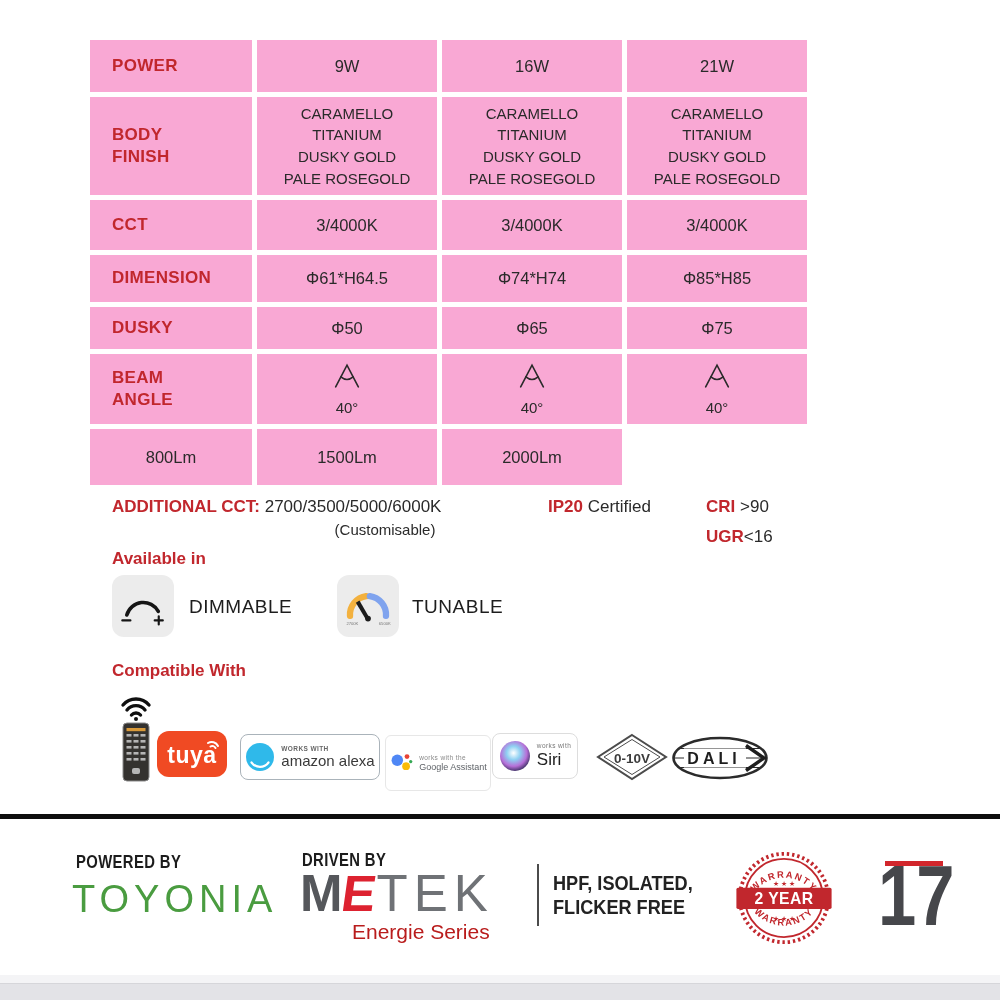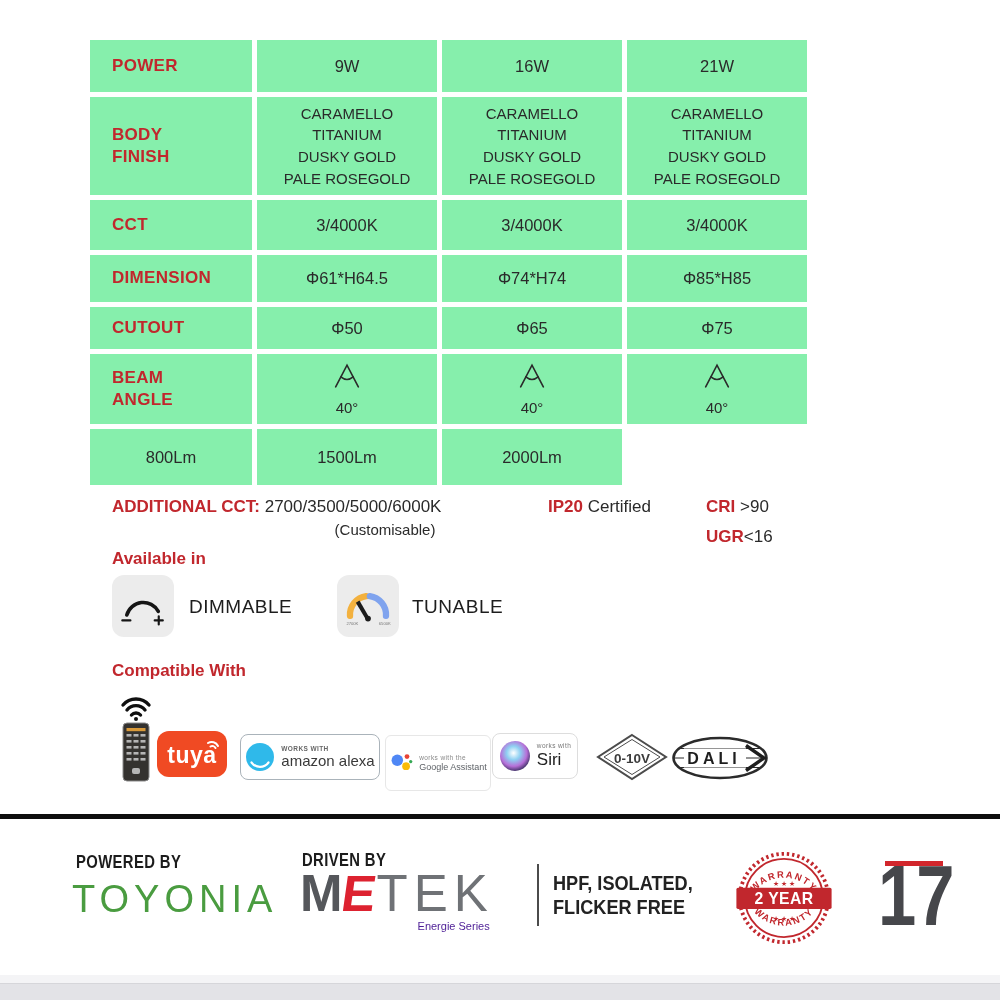--- a/index.html
+++ b/index.html
@@ -5,21 +5,21 @@
   html,body{margin:0;padding:0;background:#fff;}
   .page{position:relative;width:1000px;height:1000px;background:#ffffff;overflow:hidden;
         font-family:"Liberation Sans", sans-serif;color:#2a2a2a;}
   .pre{white-space:pre-line;}
 
   
   .spec-table{position:absolute;left:90px;top:40px;display:grid;
     grid-template-columns:162px 180px 180px 180px;
     grid-template-rows:52px 98px 50px 47px 42px 70px 56px;
     gap:5px;}
-  .cell{background:#86efac;display:flex;align-items:center;justify-content:center;
+  .cell{background:#f9a8d4;display:flex;align-items:center;justify-content:center;
         font-size:16.5px;color:#2a2a2a;text-align:center;}
   .cell.lbl{justify-content:flex-start;padding-left:22px;font-weight:bold;
         color:#c1272d;font-size:17px;letter-spacing:.3px;text-align:left;line-height:1.3;}
   .cell.finish{font-size:15px;line-height:1.45;}
   .cell.beam{flex-direction:column;gap:12px;}
   .beam-svg{width:34px;height:26px;}
   .beam-svg path{fill:none;stroke:#2a2a2a;stroke-width:1.7;stroke-linecap:round;}
   .beam-val{font-size:15px;margin-top:-2px;}
 
   
@@ -48,21 +48,21 @@
   
   .divider{position:absolute;left:0;top:814px;width:1000px;height:5px;background:#0e0e0e;}
   .cond{font-weight:bold;transform:scaleX(.78);transform-origin:left top;letter-spacing:.5px;
         color:#1c1c1c;font-size:19px;position:absolute;white-space:nowrap;}
   .toyonia{position:absolute;left:72px;top:878px;font-size:38px;letter-spacing:5px;
            color:#4a9c40;font-weight:400;white-space:nowrap;}
   .metek{position:absolute;left:300px;top:868px;line-height:1;white-space:nowrap;}
   .m-m{font-size:51px;font-weight:800;color:#55575b;}
   .m-e{font-size:51px;font-weight:800;color:#dd2230;display:inline-block;transform:skewX(-8deg);}
   .m-tek{font-size:51px;font-weight:300;color:#6f7276;letter-spacing:6px;}
-  .m-sub{text-align:right;color:#4c1d95;font-size:11px;margin-top:2px;padding-right:4px;}
+  .m-sub{text-align:right;color:#b91c1c;font-size:21px;margin-top:2px;padding-right:4px;}
   .vbar{position:absolute;left:537px;top:864px;width:2px;height:62px;background:#4b4b4b;}
   .features{position:absolute;left:553px;top:872px;font-size:19.5px;font-weight:700;
             line-height:1.22;color:#222;transform:scaleX(.93);transform-origin:left top;}
   .warranty{position:absolute;left:733px;top:848px;width:102px;height:100px;}
   .wcurve{font-size:11px;font-weight:bold;fill:#c1272d;letter-spacing:2px;}
   .pageno{position:absolute;left:878px;top:852px;font-size:86px;font-weight:700;color:#46474b;
           line-height:1;transform:scaleX(.8);transform-origin:left top;}
   .pageno-line{position:absolute;left:885px;top:861px;width:58px;height:4.5px;background:#d2262c;}
   .strip-light{position:absolute;left:0;top:975px;width:1000px;height:8px;background:#f4f4f6;}
   .strip{position:absolute;left:0;top:983px;width:1000px;height:17px;background:#e3e3e7;
@@ -99,21 +99,21 @@
     <div class="cell lbl pre">CCT</div>
     <div class="cell">3/4000K</div>
     <div class="cell">3/4000K</div>
     <div class="cell">3/4000K</div>
 
     <div class="cell lbl pre">DIMENSION</div>
     <div class="cell">Φ61*H64.5</div>
     <div class="cell">Φ74*H74</div>
     <div class="cell">Φ85*H85</div>
 
-    <div class="cell lbl pre">CUTOUT</div>
+    <div class="cell lbl pre">DUSKY</div>
     <div class="cell">Φ50</div>
     <div class="cell">Φ65</div>
     <div class="cell">Φ75</div>
 
     <div class="cell lbl pre">BEAM
 ANGLE</div>
     <div class="cell beam">
       <svg class="beam-svg" viewBox="0 0 36 27">
         <path d="M6 25 L18 2 L30 25"></path>
           <path d="M11.5 14.5 Q18 20 24.5 14.5"></path>

